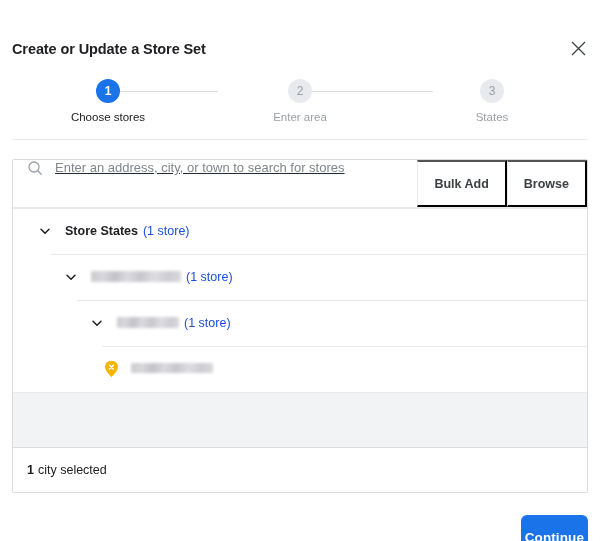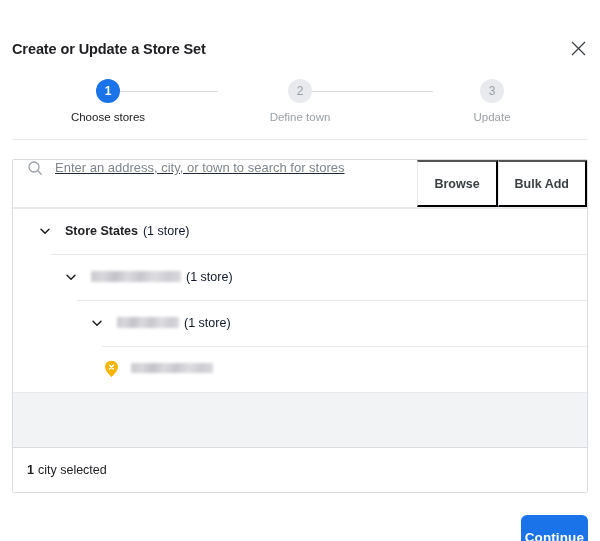--- a/index.html
+++ b/index.html
@@ -200,21 +200,21 @@
     margin-right: 12px;
     cursor: pointer;
   }
   .node-name {
     font-size: 12.5px;
     font-weight: bold;
     color: #202124;
   }
   .node-count {
     font-size: 12.5px;
-    color: #0f172a;
+    color: #1d4ed8;
     margin-left: 5px;
   }
 
   
   .redacted {
     display: inline-block;
     height: 11px;
     border-radius: 1px;
     background: linear-gradient(100deg,
       #c8c8cc 0%, #d6d6da 14%, #bfbfc6 27%, #d9d9dd 41%,
@@ -314,47 +314,47 @@
     <div class="step-line l1"></div>
     <div class="step-line l2"></div>
 
     <div class="step active">
       <div class="step-circle">1</div>
       <div class="step-label">Choose stores</div>
     </div>
 
     <div class="step">
       <div class="step-circle">2</div>
-      <div class="step-label">Define town</div>
+      <div class="step-label">Enter area</div>
     </div>
 
     <div class="step">
       <div class="step-circle">3</div>
-      <div class="step-label">Update</div>
+      <div class="step-label">States</div>
     </div>
   </div>
 
   <div class="header-rule"></div>
 
   <div class="card">
 
     <div class="search-row">
       <div class="search-field">
         <span>
           <svg width="16" height="16" viewBox="0 0 16 16" aria-hidden="true">
             <circle cx="7" cy="7" r="5" fill="none" stroke="#9aa0a6" stroke-width="1.3"></circle>
             <path d="M10.8 10.8 L14.2 14.2" stroke="#9aa0a6" stroke-width="1.3" stroke-linecap="round"></path>
           </svg>
         </span>
         <input class="search-input" type="text" placeholder="Enter an address, city, or town to search for stores" style="">
       </div>
 
+      <button class="search-action">Bulk Add</button>
+
       <button class="search-action">Browse</button>
-
-      <button class="search-action">Bulk Add</button>
     </div>
 
     <div class="tree">
 
       <div class="tree-row lvl1">
         <span class="chevron">
           <svg width="12" height="12" viewBox="0 0 12 12" aria-hidden="true">
             <path d="M2 4.2 L6 8.2 L10 4.2" fill="none" stroke="#202124" stroke-width="1.5" stroke-linecap="round" stroke-linejoin="round"></path>
           </svg>
         </span>

